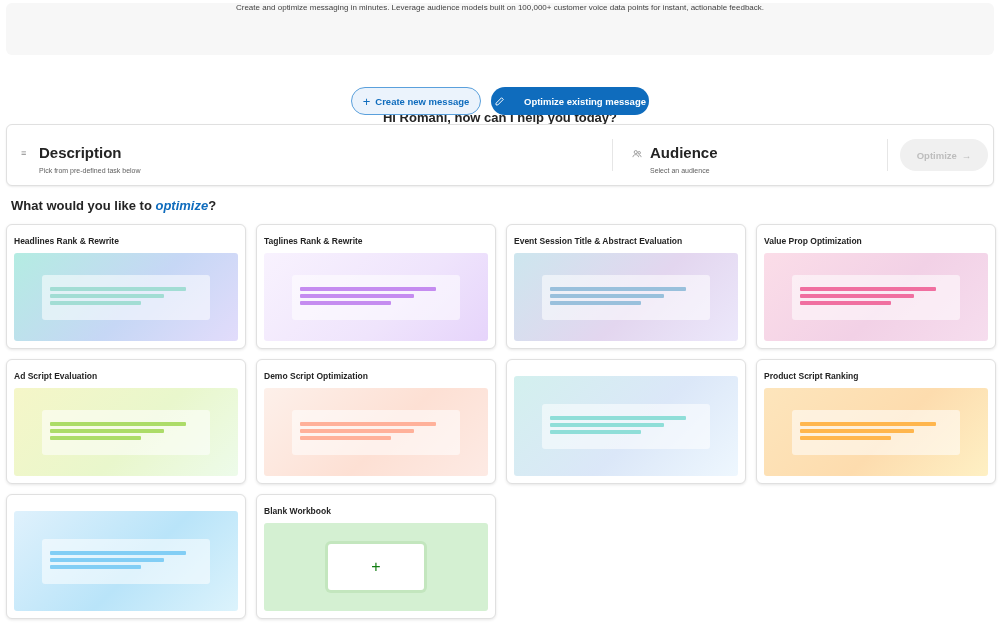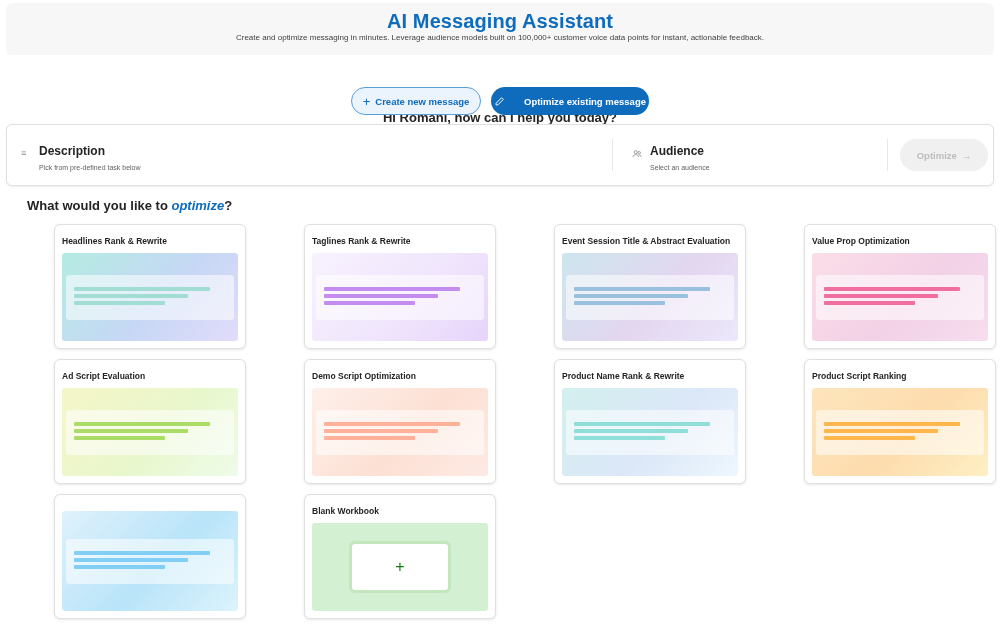--- a/index.html
+++ b/index.html
@@ -17,42 +17,41 @@
   .btn-optimize-mode { height: 28px; width: 158px; border: none; background: #0f6cbd; color: #ffffff; border-radius: 14px; font-size: 9.5px; font-weight: 700; display: flex; align-items: center; justify-content: center; gap: 19px; font-family: "Liberation Sans", sans-serif; }
   .btn-create .ic { font-size: 13px; font-weight: 400; line-height: 1; }
   .btn-optimize-mode svg { width: 11px; height: 11px; }
 
   .inputbar { position: absolute; left: 6px; top: 124px; width: 988px; height: 62px; background: #fff; border: 1px solid #e0e0e0; border-radius: 6px; box-shadow: 0 1px 2px rgba(0,0,0,0.08); }
   .field { position: absolute; top: 14px; height: 34px; display: flex; align-items: flex-start; }
   .field-desc { left: 14px; width: 590px; }
   .field-aud { left: 625px; width: 255px; }
   .field-icon { width: 12px; margin-top: 10px; margin-right: 6px; color: #8a8a8a; font-size: 9px; line-height: 1; }
   .field-text { display: flex; flex-direction: column; }
-  .field-label { font-size: 12px; font-weight: 600; color: #242424; margin-top: 5px; }
+  .field-label { font-size: 15px; font-weight: 600; color: #242424; margin-top: 5px; }
   .field-hint { font-size: 7px; color: #616161; margin-top: 6px; }
   .vsep { position: absolute; top: 14px; width: 1px; height: 32px; background: #e6e6e6; }
   .btn-go { position: absolute; right: 5px; top: 14px; width: 88px; height: 32px; border-radius: 16px; background: #f0f0f0; border: none; color: #bdbdbd; font-size: 9.5px; font-weight: 600; font-family: "Liberation Sans", sans-serif; display: flex; align-items: center; justify-content: center; gap: 5px; }
 
-  .section-title { position: absolute; left: 27px; top: 198px; font-size: 13px; font-weight: 700; color: #242424; }
+  .section-title { position: absolute; left: 11px; top: 198px; font-size: 13px; font-weight: 700; color: #242424; }
   .section-title em { color: #0f6cbd; font-style: italic; }
 
   .grid { position: absolute; left: 6px; top: 224px; width: 988px; display: grid; grid-template-columns: repeat(4, 240px); column-gap: 10px; row-gap: 10px; }
-  .card { height: 125px; background: #fff; border: 1px solid #e0e0e0; border-radius: 6px; box-shadow: 0 1px 3px rgba(0,0,0,0.10); padding: 10px 7px 7px 7px; display: flex; flex-direction: column; cursor: pointer; margin-left: 48px; }
+  .card { height: 125px; background: #fff; border: 1px solid #e0e0e0; border-radius: 6px; box-shadow: 0 1px 3px rgba(0,0,0,0.10); padding: 10px 7px 7px 7px; display: flex; flex-direction: column; cursor: pointer; }
   .card-title { font-size: 8.5px; font-weight: 600; color: #242424; line-height: 12px; }
   .thumb { margin-top: 6px; flex: 1; border-radius: 3px; display: flex; align-items: center; justify-content: center; }
   .thumb-panel { width: 168px; height: 45px; background: rgba(255,255,255,0.55); border-radius: 3px; padding: 12px 0 0 8px; }
   .bar { height: 4px; border-radius: 1px; margin-bottom: 3px; }
   .bar1 { width: 136px; } .bar2 { width: 114px; } .bar3 { width: 91px; }
   .blank-panel { width: 96px; height: 46px; background: #fff; border-radius: 3px; box-shadow: 0 0 0 3px rgba(190,228,185,0.8); display: flex; align-items: center; justify-content: center; color: #107c10; font-size: 16px; }
 </style>
 </head>
 <body>
 
 <div class="hero">
-  <div class="hero-title">AI Messaging Assistant</div>
   <div class="hero-sub">Create and optimize messaging in minutes. Leverage audience models built on 100,000+ customer voice data points for instant, actionable feedback.</div>
 </div>
 
 <div class="greeting">Hi Romani, how can I help you today?</div>
 
 <div class="mode-buttons">
   <button class="btn-create">
     <span class="ic">+</span>
     <span>Create new message</span>
   </button>
@@ -151,21 +150,20 @@
       <div class="card-title">Demo Script Optimization</div>
       <div class="thumb" style="background: linear-gradient(135deg, rgb(253, 240, 234) 0%, rgb(253, 224, 212) 55%, rgb(253, 234, 228) 100%);">
         <div class="thumb-panel">
           <div class="bar bar1" style="background: rgb(255, 177, 154);"></div>
           <div class="bar bar2" style="background: rgb(255, 177, 154);"></div>
           <div class="bar bar3" style="background: rgb(255, 177, 154);"></div>
         </div>
       </div>
     </div>
     <div class="card">
-      <div class="card-title">Product Name Rank &amp; Rewrite</div>
       <div class="thumb" style="background: linear-gradient(135deg, rgb(211, 240, 238) 0%, rgb(219, 231, 248) 55%, rgb(238, 247, 254) 100%);">
         <div class="thumb-panel">
           <div class="bar bar1" style="background: rgb(143, 222, 216);"></div>
           <div class="bar bar2" style="background: rgb(143, 222, 216);"></div>
           <div class="bar bar3" style="background: rgb(143, 222, 216);"></div>
         </div>
       </div>
     </div>
     <div class="card">
       <div class="card-title">Product Script Ranking</div>

